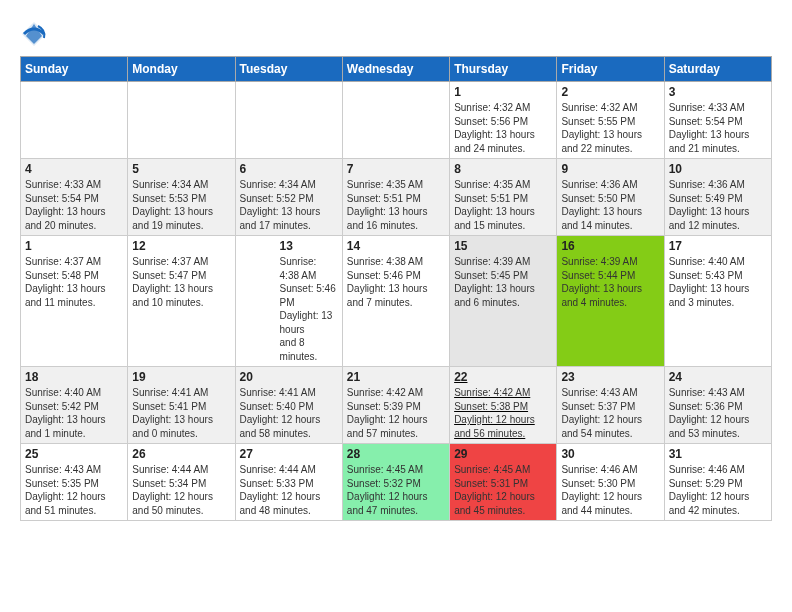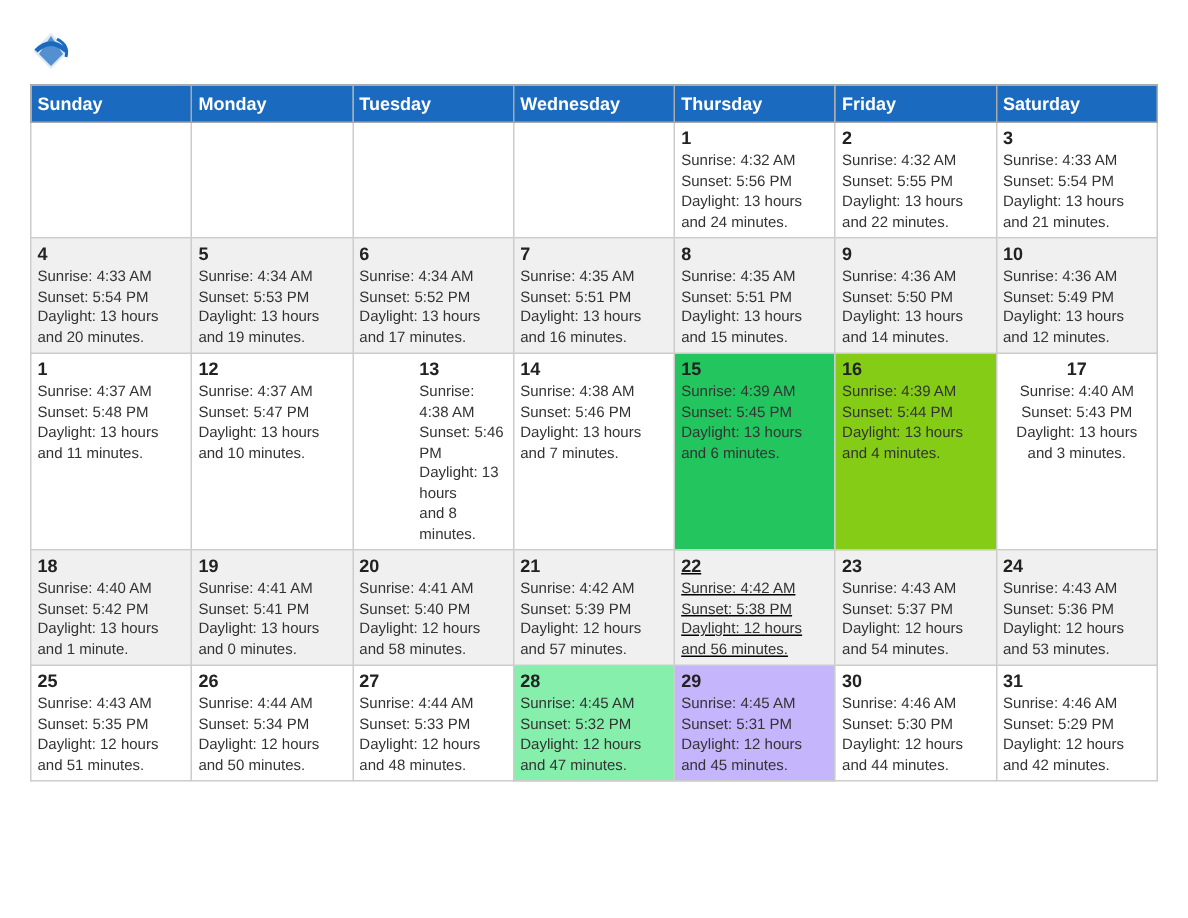--- a/index.html
+++ b/index.html
@@ -235,35 +235,35 @@
 Daylight: 13 hours
 and 8 minutes.</div>
           </td>
           <td style="background: rgb(255, 255, 255);">
             <span class="day-number">14</span>
             <div class="day-info" style="white-space: pre-line;">Sunrise: 4:38 AM
 Sunset: 5:46 PM
 Daylight: 13 hours
 and 7 minutes.</div>
           </td>
-          <td style="background: #22c55e; margin-top: 47px;">
+          <td style="background: #e5e5e5; margin-top: 47px;">
             <span class="day-number">15</span>
             <div class="day-info" style="white-space: pre-line;">Sunrise: 4:39 AM
 Sunset: 5:45 PM
 Daylight: 13 hours
 and 6 minutes.</div>
           </td>
           <td style="background: #84cc16;">
             <span class="day-number">16</span>
             <div class="day-info" style="white-space: pre-line;">Sunrise: 4:39 AM
 Sunset: 5:44 PM
 Daylight: 13 hours
 and 4 minutes.</div>
           </td>
-          <td style="background: rgb(255, 255, 255); text-align: center;">
+          <td style="background: rgb(255, 255, 255);">
             <span class="day-number">17</span>
             <div class="day-info" style="white-space: pre-line;">Sunrise: 4:40 AM
 Sunset: 5:43 PM
 Daylight: 13 hours
 and 3 minutes.</div>
           </td>
         </tr>
         <tr>
           <td style="background: rgb(240, 240, 240);">
             <span class="day-number">18</span>
@@ -337,21 +337,21 @@
 Daylight: 12 hours
 and 48 minutes.</div>
           </td>
           <td style="background: #86efac;">
             <span class="day-number">28</span>
             <div class="day-info" style="white-space: pre-line;">Sunrise: 4:45 AM
 Sunset: 5:32 PM
 Daylight: 12 hours
 and 47 minutes.</div>
           </td>
-          <td style="background: #c4b5fd;">
+          <td style="background: #ef4444;">
             <span class="day-number">29</span>
             <div class="day-info" style="white-space: pre-line;">Sunrise: 4:45 AM
 Sunset: 5:31 PM
 Daylight: 12 hours
 and 45 minutes.</div>
           </td>
           <td style="background: rgb(255, 255, 255);">
             <span class="day-number">30</span>
             <div class="day-info" style="white-space: pre-line;">Sunrise: 4:46 AM
 Sunset: 5:30 PM

